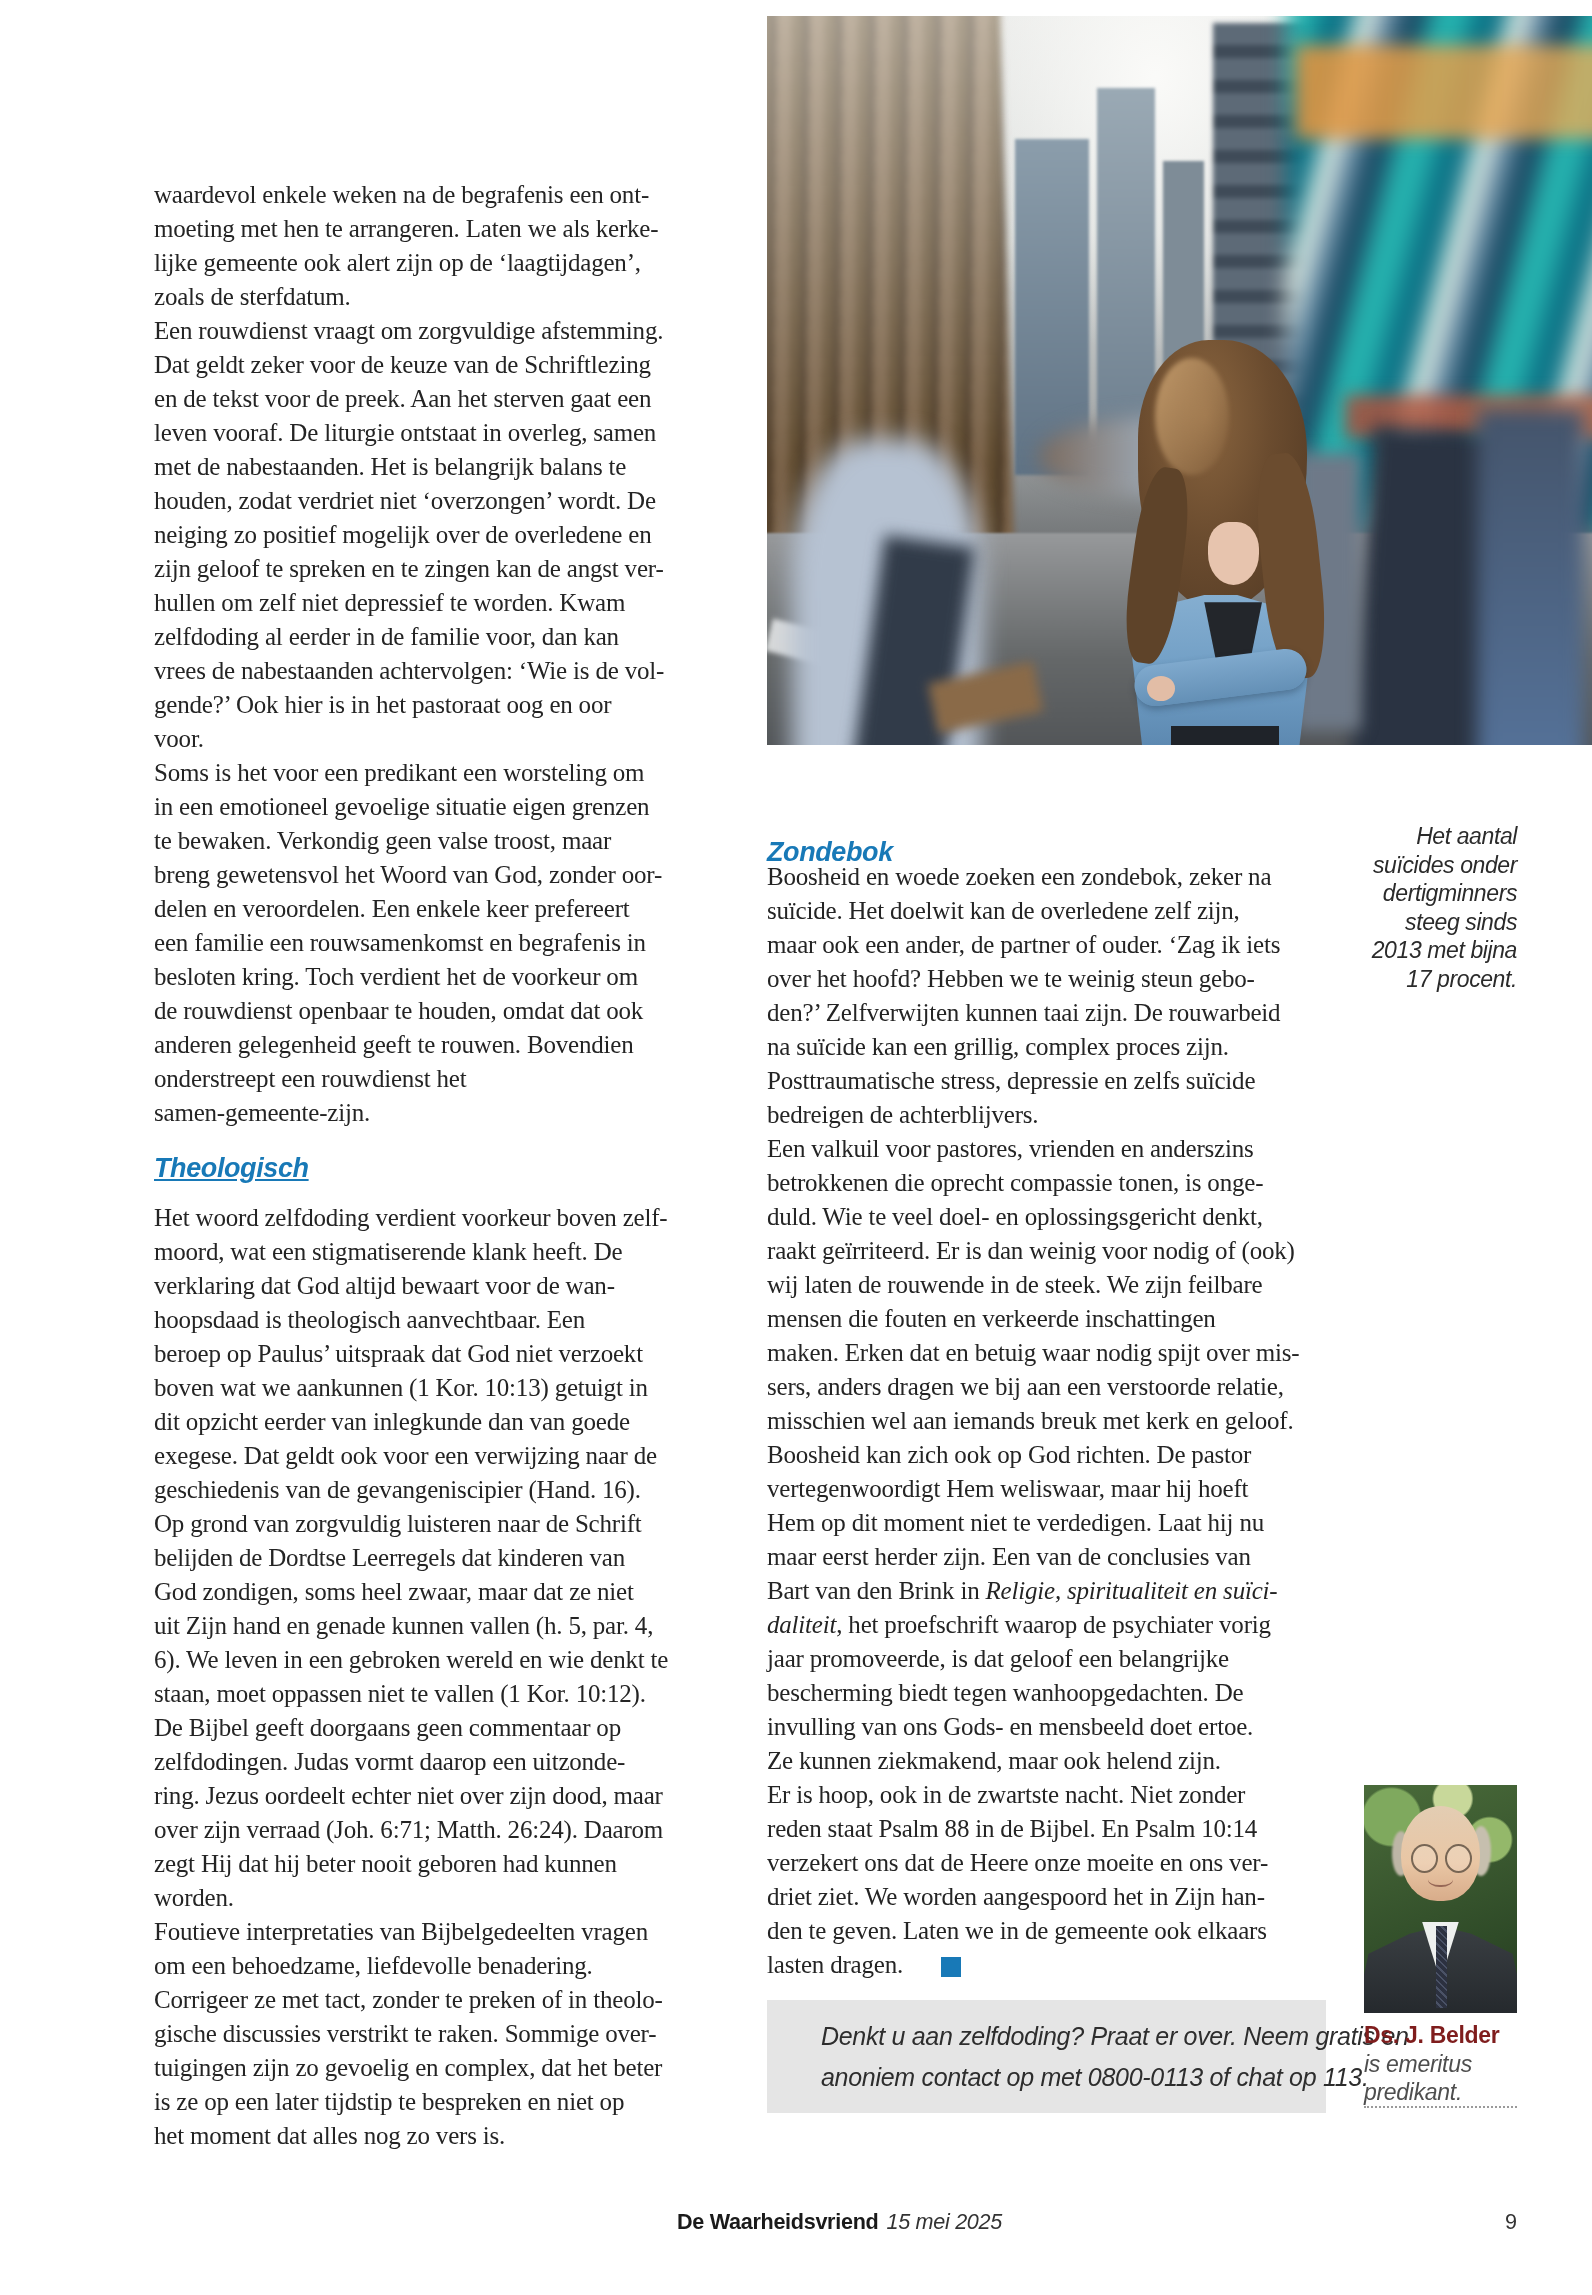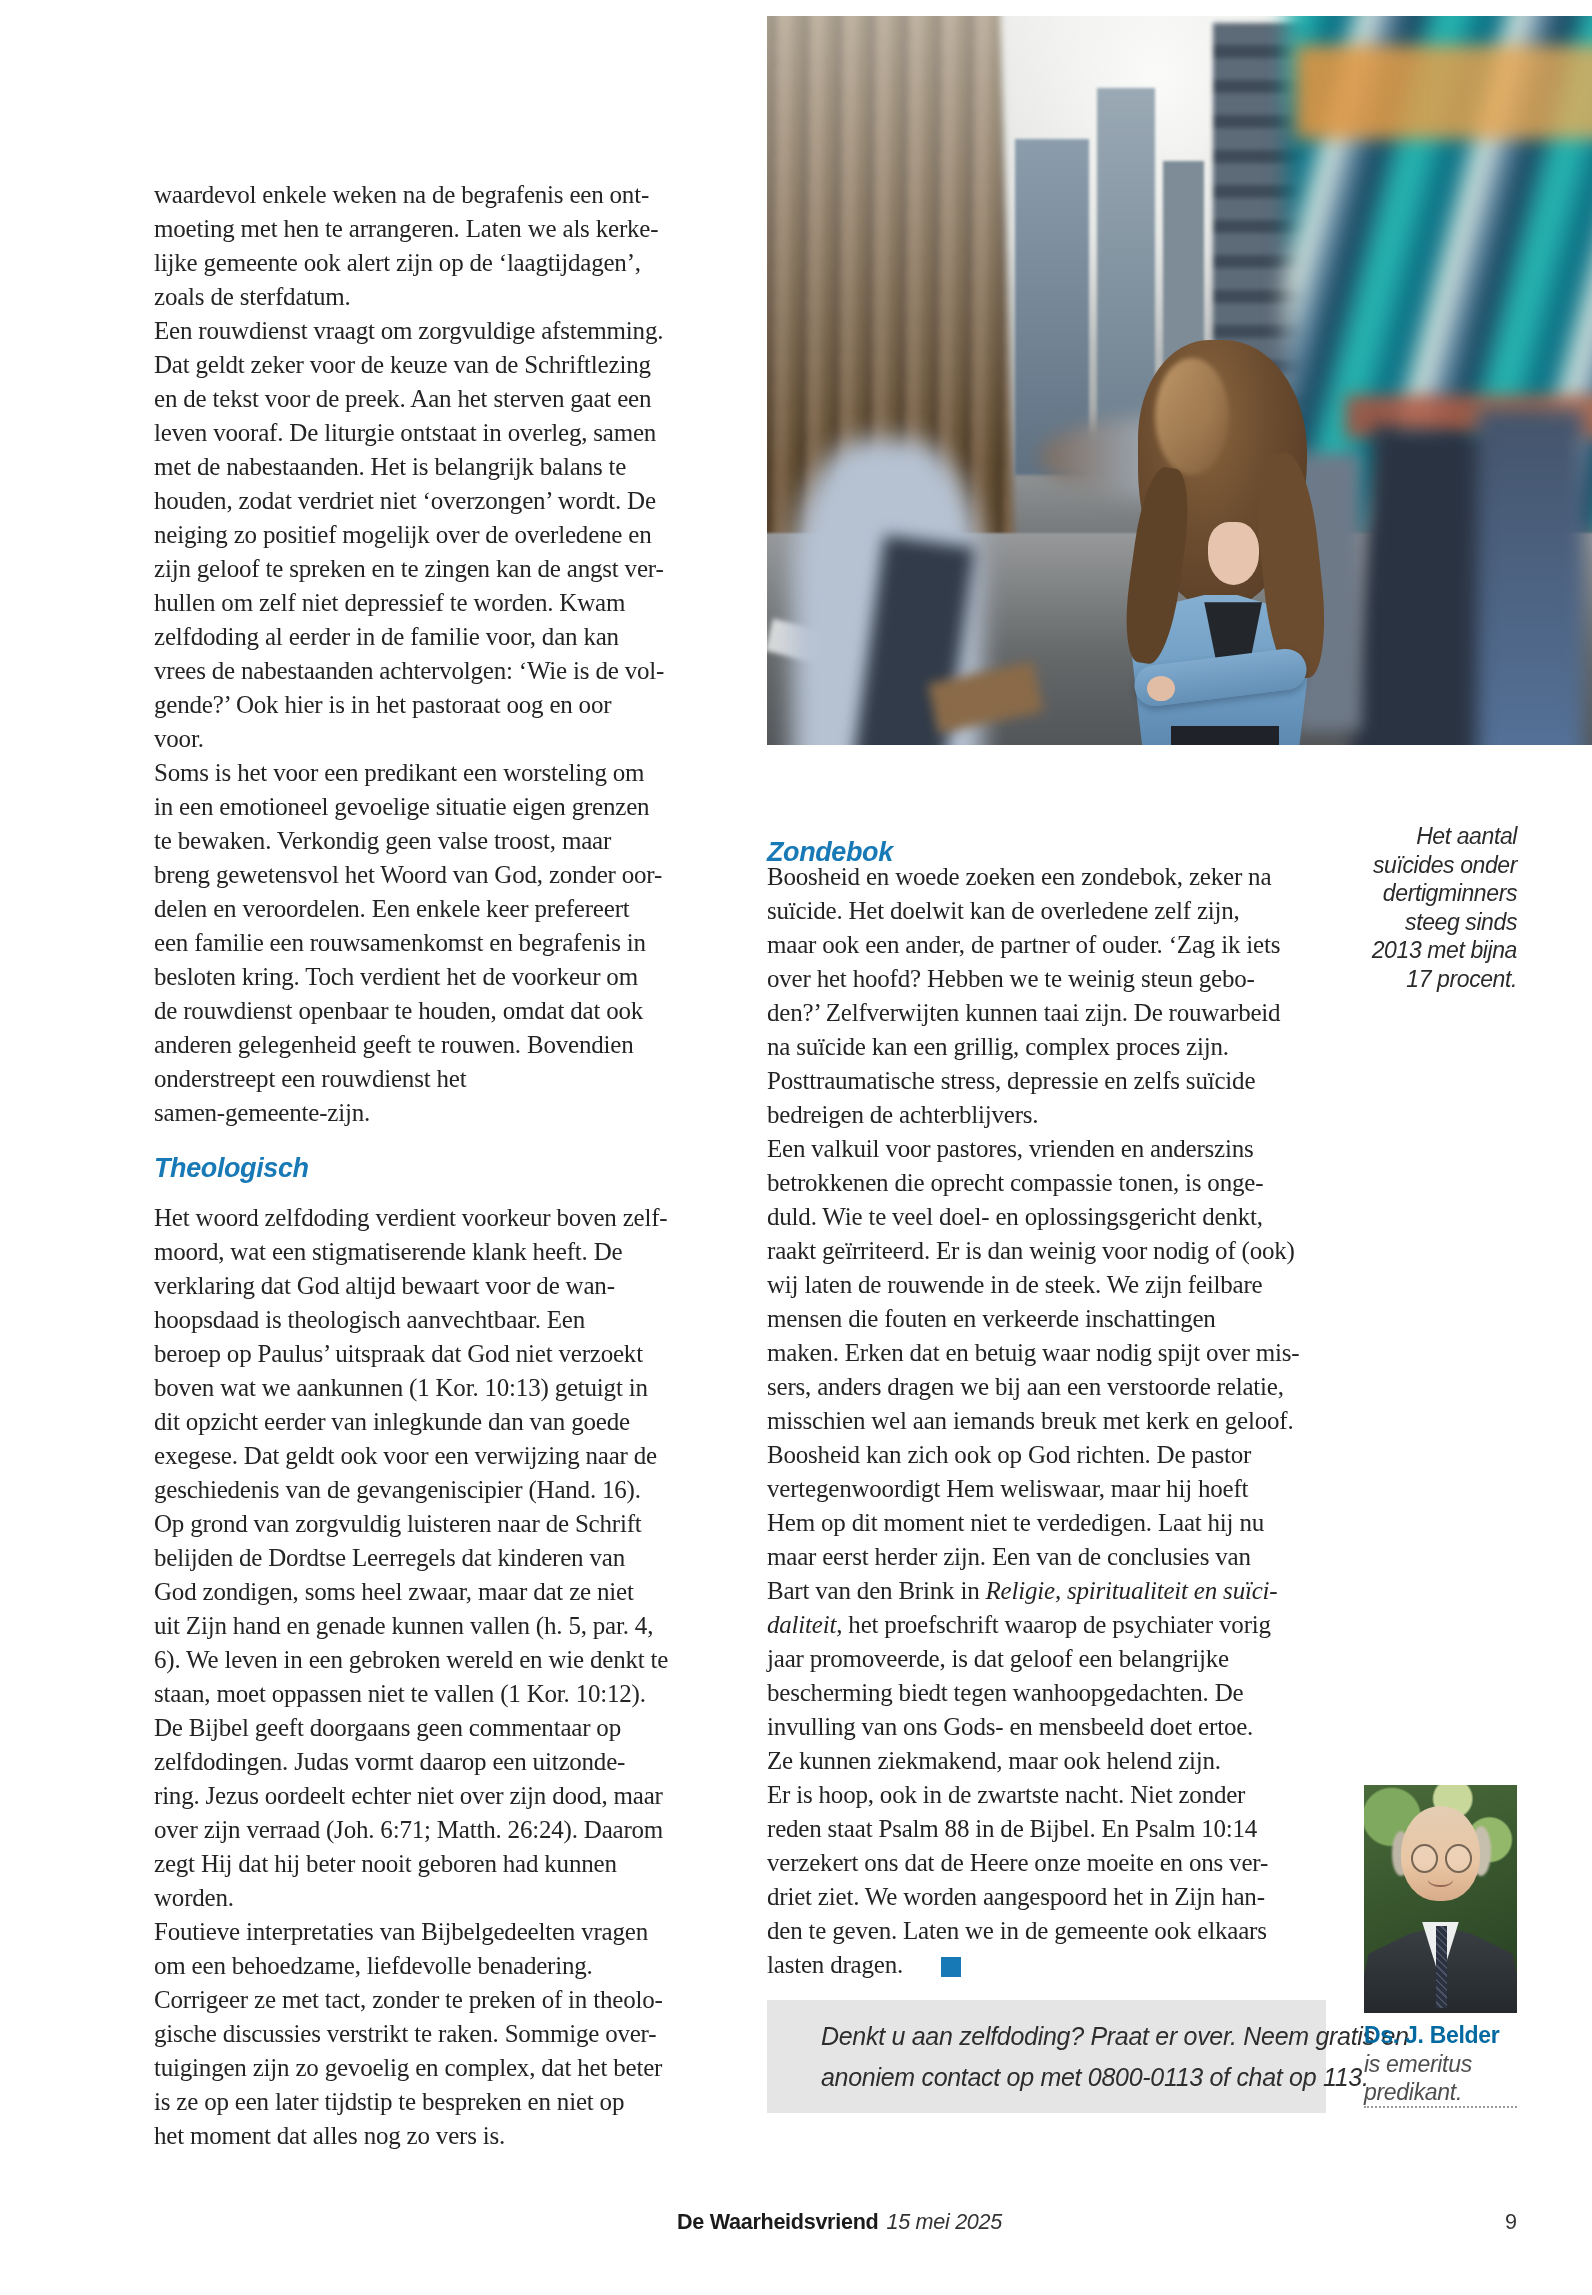--- a/index.html
+++ b/index.html
@@ -23,21 +23,21 @@
   .callout{position:absolute;left:767px;top:2000px;width:559px;height:113px;background:#e5e5e5;
            display:flex;flex-direction:column;justify-content:center;padding-left:54px;box-sizing:border-box;}
   .callout-text{font-family:"Liberation Sans","DejaVu Sans",sans-serif;font-style:italic;
                 font-weight:500;font-size:25px;line-height:41px;color:#2d2d2d;letter-spacing:-0.3px;
                 white-space:nowrap;}
 
   
   .author-caption{position:absolute;left:1364px;top:2021px;width:173px;
                   font-family:"Liberation Sans","DejaVu Sans",sans-serif;font-size:23px;
                   line-height:28.5px;letter-spacing:-0.3px;}
-  .author-name{font-weight:bold;color:#0369a1;}
+  .author-name{font-weight:bold;color:#7f1d1d;}
   .author-bio{font-style:italic;color:#4e4e4e;}
   .author-rule{position:absolute;left:1364px;top:2106px;width:153px;height:0;
                border-top:2.6px dotted #9a9a9a;}
 
   
   .footer{position:absolute;top:2209px;left:677px;white-space:nowrap;
           font-family:"Liberation Sans","DejaVu Sans",sans-serif;font-size:21.6px;color:#1a1a1a;}
   .footer .mag{font-weight:bold;letter-spacing:-0.3px;text-align:center;}
   .footer .date{font-style:italic;color:#333333;margin-left:8px;letter-spacing:-0.3px;}
   .page-num{position:absolute;top:2209px;left:1467px;width:50px;text-align:right;
@@ -159,21 +159,21 @@
     <div class="h-shirt"></div>
     <div class="h-lock-left"></div>
     <div class="h-lock-right"></div>
     <div class="h-arms"></div>
     <div class="h-hand"></div>
     <div class="h-jeans"></div>
   </div>
 
   <div class="body-lines" style="left:154px;top:178px;width:580px;">waardevol enkele weken na de begrafenis een ont-<br>moeting met hen te arrangeren. Laten we als kerke-<br>lijke gemeente ook alert zijn op de ‘laagtijdagen’,<br>zoals de sterfdatum.<br>Een rouwdienst vraagt om zorgvuldige afstemming.<br>Dat geldt zeker voor de keuze van de Schriftlezing<br>en de tekst voor de preek. Aan het sterven gaat een<br>leven vooraf. De liturgie ontstaat in overleg, samen<br>met de nabestaanden. Het is belangrijk balans te<br>houden, zodat verdriet niet ‘overzongen’ wordt. De<br>neiging zo positief mogelijk over de overledene en<br>zijn geloof te spreken en te zingen kan de angst ver-<br>hullen om zelf niet depressief te worden. Kwam<br>zelfdoding al eerder in de familie voor, dan kan<br>vrees de nabestaanden achtervolgen: ‘Wie is de vol-<br>gende?’ Ook hier is in het pastoraat oog en oor<br>voor.<br>Soms is het voor een predikant een worsteling om<br>in een emotioneel gevoelige situatie eigen grenzen<br>te bewaken. Verkondig geen valse troost, maar<br>breng gewetensvol het Woord van God, zonder oor-<br>delen en veroordelen. Een enkele keer prefereert<br>een familie een rouwsamenkomst en begrafenis in<br>besloten kring. Toch verdient het de voorkeur om<br>de rouwdienst openbaar te houden, omdat dat ook<br>anderen gelegenheid geeft te rouwen. Bovendien<br>onderstreept een rouwdienst het<br>samen-gemeente-zijn.</div>
 
-  <div class="col-heading" style="left:154px;top:1153px;">Theologisch</div>
+  <div class="col-heading" style="left:154px;top:1153px;text-decoration:underline;">Theologisch</div>
 
   <div class="body-lines" style="left:154px;top:1201px;width:580px;">Het woord zelfdoding verdient voorkeur boven zelf-<br>moord, wat een stigmatiserende klank heeft. De<br>verklaring dat God altijd bewaart voor de wan-<br>hoopsdaad is theologisch aanvechtbaar. Een<br>beroep op Paulus’ uitspraak dat God niet verzoekt<br>boven wat we aankunnen (1 Kor. 10:13) getuigt in<br>dit opzicht eerder van inlegkunde dan van goede<br>exegese. Dat geldt ook voor een verwijzing naar de<br>geschiedenis van de gevangeniscipier (Hand. 16).<br>Op grond van zorgvuldig luisteren naar de Schrift<br>belijden de Dordtse Leerregels dat kinderen van<br>God zondigen, soms heel zwaar, maar dat ze niet<br>uit Zijn hand en genade kunnen vallen (h. 5, par. 4,<br>6). We leven in een gebroken wereld en wie denkt te<br>staan, moet oppassen niet te vallen (1 Kor. 10:12).<br>De Bijbel geeft doorgaans geen commentaar op<br>zelfdodingen. Judas vormt daarop een uitzonde-<br>ring. Jezus oordeelt echter niet over zijn dood, maar<br>over zijn verraad (Joh. 6:71; Matth. 26:24). Daarom<br>zegt Hij dat hij beter nooit geboren had kunnen<br>worden.<br>Foutieve interpretaties van Bijbelgedeelten vragen<br>om een behoedzame, liefdevolle benadering.<br>Corrigeer ze met tact, zonder te preken of in theolo-<br>gische discussies verstrikt te raken. Sommige over-<br>tuigingen zijn zo gevoelig en complex, dat het beter<br>is ze op een later tijdstip te bespreken en niet op<br>het moment dat alles nog zo vers is.</div>
 
   <div class="col-heading" style="left:767px;top:837px;">Zondebok</div>
 
   <div class="body-lines" style="left:767px;top:860px;width:570px;">Boosheid en woede zoeken een zondebok, zeker na<br>suïcide. Het doelwit kan de overledene zelf zijn,<br>maar ook een ander, de partner of ouder. ‘Zag ik iets<br>over het hoofd? Hebben we te weinig steun gebo-<br>den?’ Zelfverwijten kunnen taai zijn. De rouwarbeid<br>na suïcide kan een grillig, complex proces zijn.<br>Posttraumatische stress, depressie en zelfs suïcide<br>bedreigen de achterblijvers.<br>Een valkuil voor pastores, vrienden en anderszins<br>betrokkenen die oprecht compassie tonen, is onge-<br>duld. Wie te veel doel- en oplossingsgericht denkt,<br>raakt geïrriteerd. Er is dan weinig voor nodig of (ook)<br>wij laten de rouwende in de steek. We zijn feilbare<br>mensen die fouten en verkeerde inschattingen<br>maken. Erken dat en betuig waar nodig spijt over mis-<br>sers, anders dragen we bij aan een verstoorde relatie,<br>misschien wel aan iemands breuk met kerk en geloof.<br>Boosheid kan zich ook op God richten. De pastor<br>vertegenwoordigt Hem weliswaar, maar hij hoeft<br>Hem op dit moment niet te verdedigen. Laat hij nu<br>maar eerst herder zijn. Een van de conclusies van<br>Bart van den Brink in <em>Religie, spiritualiteit en suïci-</em><br><em>daliteit</em>, het proefschrift waarop de psychiater vorig<br>jaar promoveerde, is dat geloof een belangrijke<br>bescherming biedt tegen wanhoopgedachten. De<br>invulling van ons Gods- en mensbeeld doet ertoe.<br>Ze kunnen ziekmakend, maar ook helend zijn.<br>Er is hoop, ook in de zwartste nacht. Niet zonder<br>reden staat Psalm 88 in de Bijbel. En Psalm 10:14<br>verzekert ons dat de Heere onze moeite en ons ver-<br>driet ziet. We worden aangespoord het in Zijn han-<br>den te geven. Laten we in de gemeente ook elkaars<br>lasten dragen.</div>
 
   <div class="end-mark"></div>
 
   <div class="pullquote">Het aantal<br>suïcides onder<br>dertigminners<br>steeg sinds<br>2013 met bijna<br>17 procent.</div>

